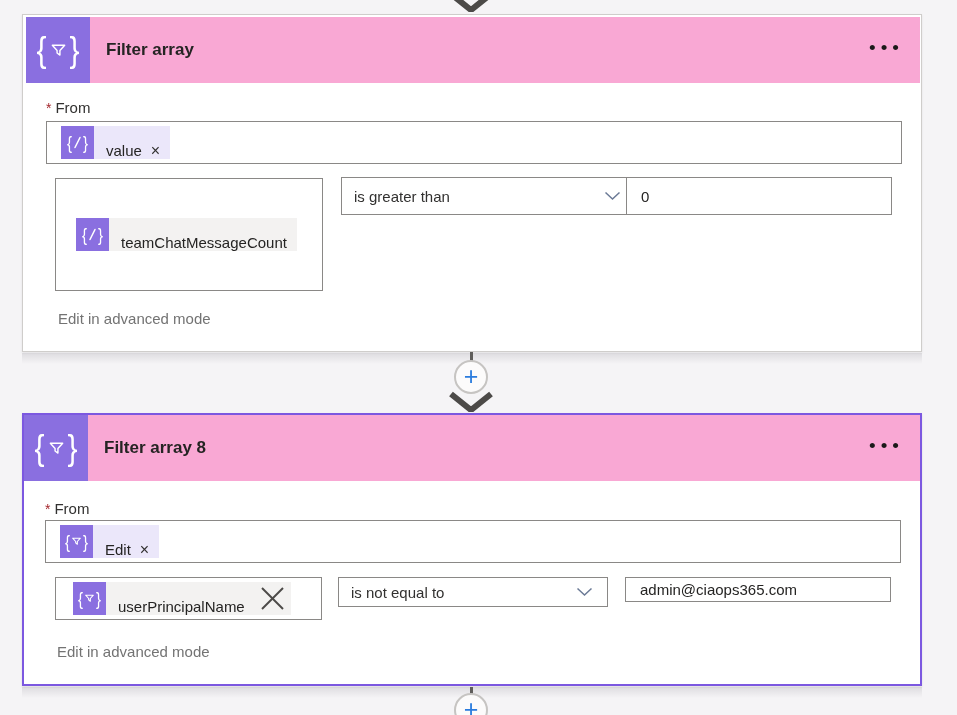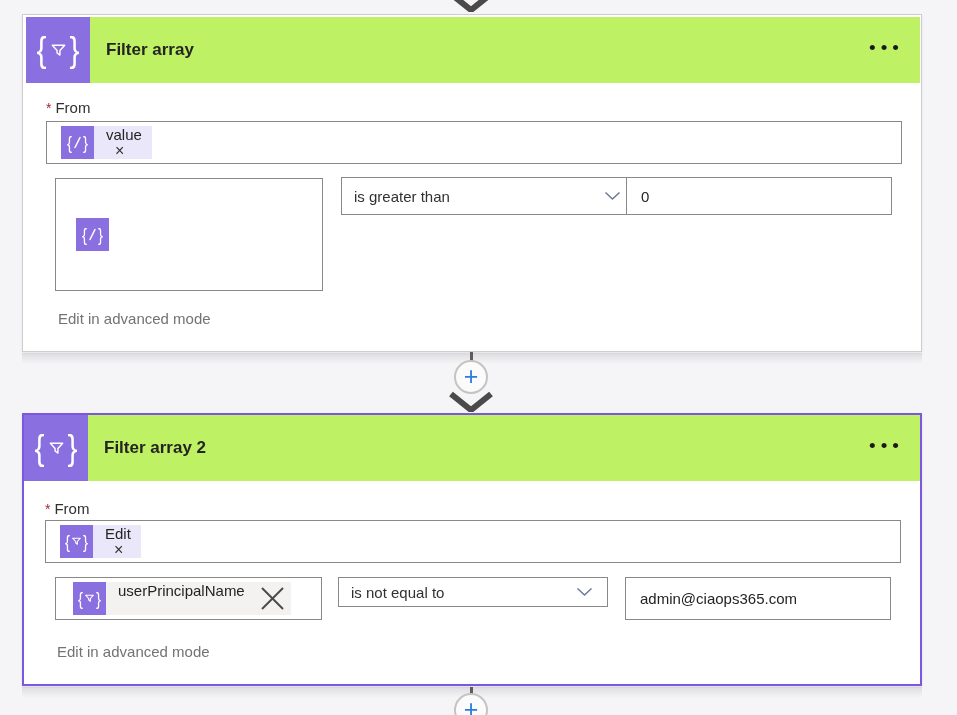--- a/index.html
+++ b/index.html
@@ -11,59 +11,59 @@
   .card { position:absolute; left:22px; width:900px; background:#fff; border:1px solid #cfcdcb; }
   .card.card1 { top:14px; height:338px; box-shadow:0 1px 2px rgba(0,0,0,.08); }
   .card.card2 { top:413px; height:273px; border:2px solid #7c58e0; box-shadow:0 1px 2px rgba(0,0,0,.10); }
 
   .card-header { position:absolute; display:flex; align-items:stretch; }
   .card1 .card-header { left:3px; top:2px; width:894px; height:66px; }
   .card2 .card-header { left:0; top:0; width:896px; height:66px; }
 
   .action-icon { width:64px; background:#8a6fe0; color:#fff; display:flex; align-items:center; justify-content:center; gap:2px; flex:0 0 64px; }
   .action-icon .brace { font-size:30px; font-weight:400; line-height:1; transform:scaleY(1.15); }
-  .header-bar { flex:1; background:#bef264; display:flex; align-items:center; position:relative; }
+  .header-bar { flex:1; background:#f9a8d4; display:flex; align-items:center; position:relative; }
   .card-title { margin-left:16px; font-size:17px; font-weight:600; color:#252423; }
   .menu-dots { position:absolute; right:16px; top:50%; transform:translateY(-58%); font-size:19px; letter-spacing:5px; color:#1b1a19; cursor:pointer; }
 
   .field-label { position:absolute; font-size:15px; color:#323130; }
   .card1 .field-label { left:23px; top:84px; }
   .card2 .field-label { left:21px; top:85px; }
   .req { color:#a4262c; margin-right:4px; font-size:14px; }
 
   .from-box { position:absolute; height:43px; border:1px solid #8a8886; background:#fff; display:flex; align-items:center; }
   .card1 .from-box { left:23px; top:106px; width:856px; }
   .card2 .from-box { left:21px; top:105px; width:856px; }
 
   
   .chip { display:flex; align-items:center; height:33px; cursor:pointer; }
   .from-box .chip { margin-left:14px; }
   .chip-icon { width:33px; height:33px; background:#8a6fe0; color:#fff; display:flex; align-items:center; justify-content:center; gap:1px; flex:0 0 33px; }
   .chip-icon .brace { font-size:15px; line-height:1; transform:scaleY(1.2); }
-  .chip-label-wrap { display:flex; align-items:flex-start; height:33px; padding:0 10px 0 12px; font-size:15px; color:#252423; white-space:nowrap;flex-direction:column; }
+  .chip-label-wrap { display:flex; align-items:flex-end; height:33px; padding:0 10px 0 12px; font-size:15px; color:#252423; white-space:nowrap; }
   .lavender .chip-label-wrap { background:#ebe7fa; }
   .gray .chip-label-wrap { background:#f3f2f1; }
   .chip-remove { margin-left:9px; font-size:16px; color:#323130; cursor:pointer; line-height:1; }
 
   .operand-box { position:absolute; border:1px solid #8a8886; background:#fff; }
   .card1 .operand-box { left:32px; top:163px; width:268px; height:113px; display:flex; align-items:center; }
   .card1 .operand-box .chip { margin-left:20px; }
   .card2 .operand-box { left:31px; top:162px; width:267px; height:43px; display:flex; align-items:center; }
   .card2 .operand-box .chip { margin-left:17px; }
 
   .big-x { display:flex; align-items:center; justify-content:center; width:36px; height:33px; background:#f3f2f1; cursor:pointer; }
 
   .dropdown { position:absolute; height:38px; border:1px solid #8a8886; background:#fff; display:flex; align-items:center; font-size:15px; color:#323130; padding-left:12px; cursor:pointer; }
   .card1 .dropdown { left:318px; top:162px; width:295px; }
   .card2 .dropdown { left:314px; top:162px; width:270px; height:30px; }
   .dd-chevron { position:absolute; right:14px; top:50%; transform:translateY(-50%); }
 
   .value-input { position:absolute; height:38px; border:1px solid #8a8886; background:#fff; display:flex; align-items:center; font-size:15px; color:#252423; padding-left:14px; }
   .card1 .value-input { left:603px; top:162px; width:266px; }
-  .card2 .value-input { left:601px; top:162px; width:266px; height:43px; }
+  .card2 .value-input { left:601px; top:162px; width:266px; height:25px; }
 
   .adv-link { position:absolute; font-size:15px; color:#737373; cursor:pointer; text-decoration:none; }
   .card1 .adv-link { left:35px; top:295px; }
   .card2 .adv-link { left:33px; top:228px; }
 
   
   .stub { position:absolute; width:3px; background:#5f5d5b; }
   .stub.s1 { left:470px; top:352px; height:10px; }
   .stub.s2 { left:470px; top:687px; height:9px; }
   .plus-circle { position:absolute; width:34px; height:34px; border:2px solid #c6c4c2; border-radius:50%; background:#fcfbfb; display:flex; align-items:center; justify-content:center; cursor:pointer; }
@@ -123,20 +123,23 @@
 
     <div class="operand-box">
       <div class="chip gray">
         <span class="chip-icon">
           <span class="brace">{</span>
           <svg width="9" height="13" viewBox="0 0 9 13">
             <line x1="7" y1="1.5" x2="2" y2="11.5" stroke="#fff" stroke-width="1.5" stroke-linecap="round"></line>
           </svg>
           <span class="brace">}</span>
         </span>
+        <span class="chip-label-wrap">
+          <span>teamChatMessageCount</span>
+        </span>
       </div>
     </div>
 
     <div class="dropdown">
       <span>is greater than</span>
       <svg class="dd-chevron" width="17" height="10" viewBox="0 0 17 10">
         <polyline points="1.5,1.5 8.5,8 15.5,1.5" fill="none" stroke="#6b7a96" stroke-width="1.5"></polyline>
       </svg>
     </div>
 
@@ -159,21 +162,21 @@
   <section class="card card2">
     <header class="card-header">
       <div class="action-icon">
         <span class="brace">{</span>
         <svg width="19" height="19" viewBox="0 0 20 20">
           <path d="M3.5 4.5 H16.5 L11.5 10 V14.8 L8.5 12.6 V10 Z" fill="none" stroke="#fff" stroke-width="1.5" stroke-linejoin="round"></path>
         </svg>
         <span class="brace">}</span>
       </div>
       <div class="header-bar">
-        <span class="card-title">Filter array 2</span>
+        <span class="card-title">Filter array 8</span>
         <span class="menu-dots">•••</span>
       </div>
     </header>
 
     <div class="field-label">
       <span class="req">*</span><span>From</span>
     </div>
 
     <div class="from-box">
       <div class="chip lavender">

